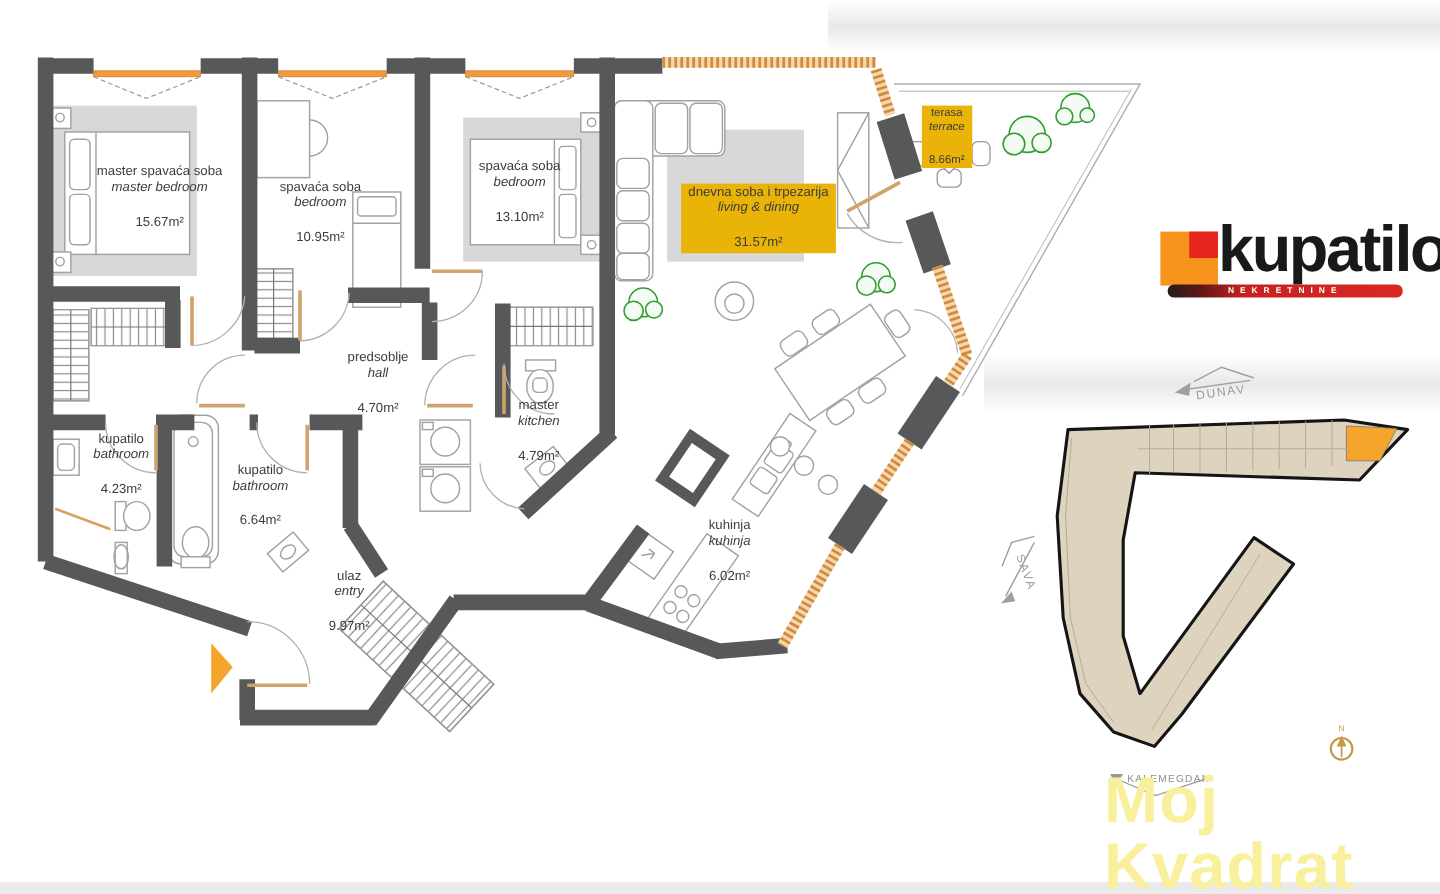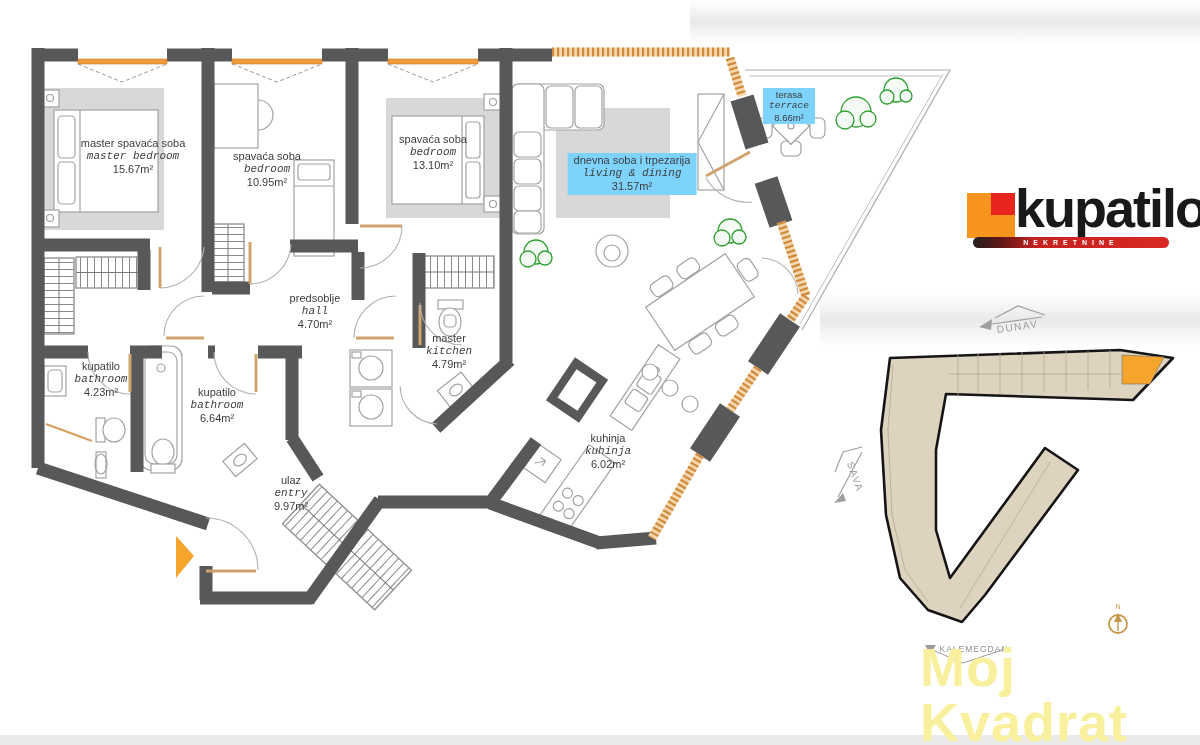--- a/index.html
+++ b/index.html
@@ -3,24 +3,24 @@
 <meta charset="utf-8">
 <style>
   html,body{margin:0;padding:0;background:#fff;}
   body{width:1200px;height:745px;position:relative;overflow:hidden;
        font-family:"Liberation Sans",sans-serif;}
   .stage{position:absolute;left:0;top:0;width:1200px;height:745px;}
   svg{position:absolute;left:0;top:0;}
   
   .room-label{position:absolute;transform:translateX(-50%);text-align:center;
       font-size:11px;line-height:1.2;color:#3c3c3c;white-space:nowrap;z-index:30;}
-  .room-label .en{font-style:italic;display:block;font-family:Liberation Mono, monospace;}
+  .room-label .en{font-style:italic;display:block;}
   .room-label .sr{display:block;}
-  .room-label .ar{display:block;}
-  .room-label.boxed{background:#7dd3fc;padding:1px 6px;}
+  .room-label .ar{display:block;margin-top:16px;}
+  .room-label.boxed{background:#eab308;padding:1px 6px;}
   .room-label.small{font-size:9.5px;}
   
   .watermark{position:absolute;left:920px;top:640px;z-index:5;
       color:#f8f09c;font-weight:bold;letter-spacing:1px;line-height:1.02;}
   .watermark .l1{font-size:54px;}
   .watermark .l2{font-size:45px;}
   
   .logo{position:absolute;left:965px;top:190px;width:210px;height:64px;z-index:40;}
   .logo-sq{position:absolute;left:2px;top:3px;width:48px;height:45px;background:#f7941e;}
   .logo-sq-red{position:absolute;left:24px;top:0;width:24px;height:22px;background:#e8251f;}

